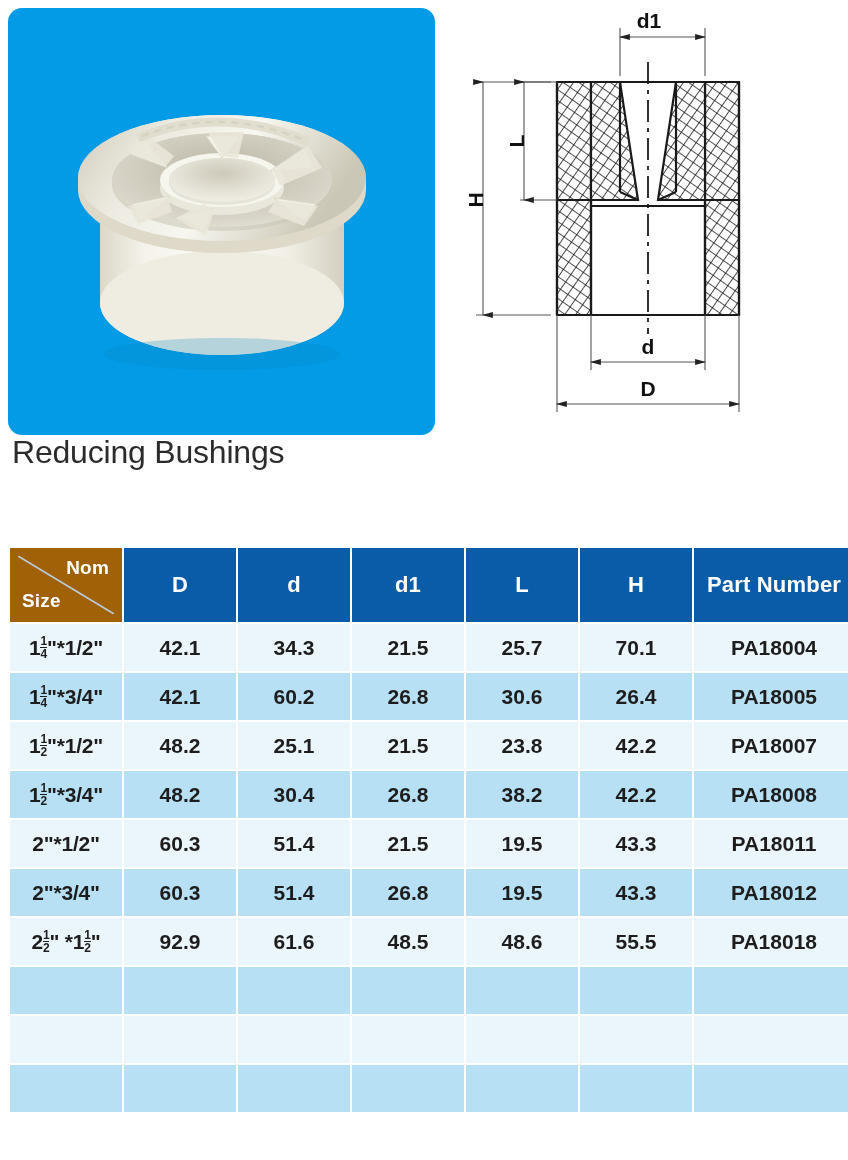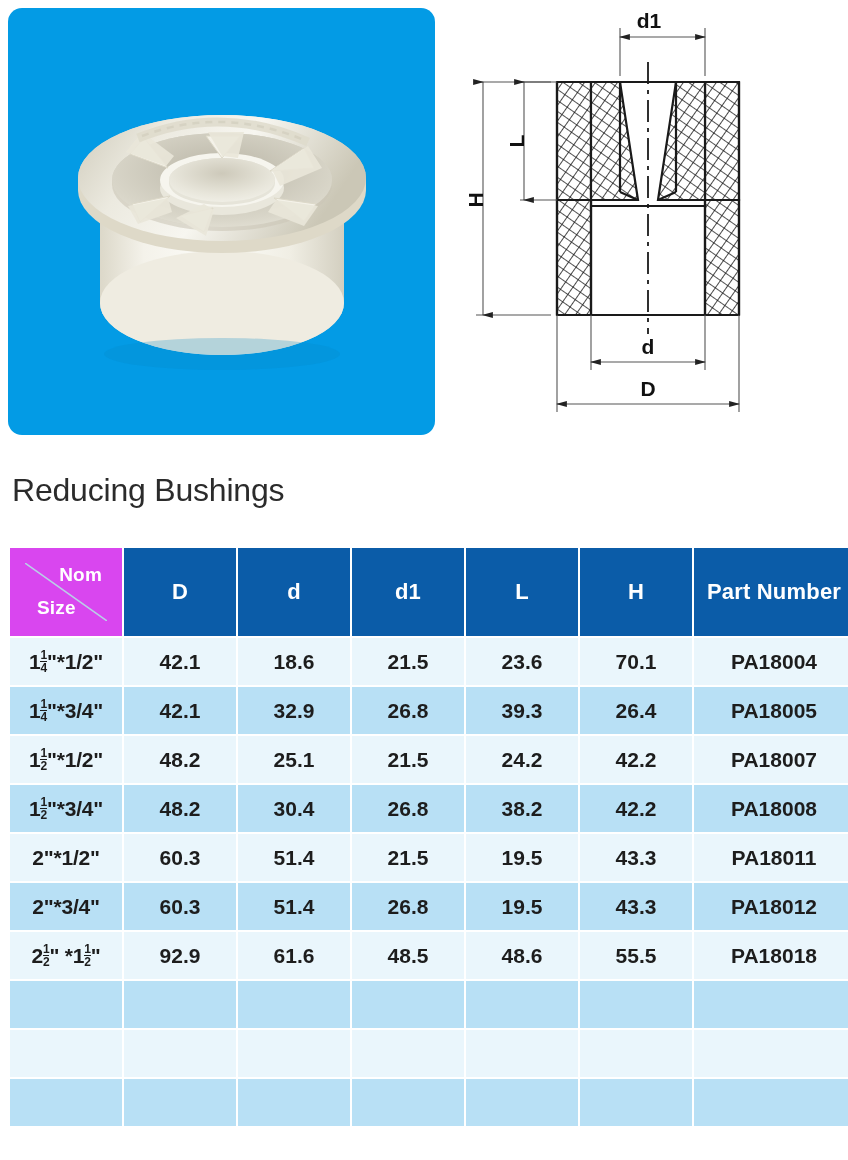--- a/index.html
+++ b/index.html
@@ -47,25 +47,25 @@
     top: 4px;
     width: 392px;
     height: 424px;
   }
   #drawing-panel svg { display: block; }
 
   
   #title-row {
     position: absolute;
     left: 12px;
-    top: 472px;
+    top: 424px;
     width: 600px;
     height: 56px;
     display: flex;
-    align-items: flex-start;
+    align-items: center;
   }
   #page-title {
     font-size: 32px;
     font-weight: 400;
     letter-spacing: -0.2px;
     color: #2b2b2b;
     white-space: nowrap;
   }
 
   
@@ -94,22 +94,22 @@
   table.spec thead th {
     background: #0b5ca8;
     color: #ffffff;
     height: 58px;
     font-size: 22px;
     font-weight: 700;
     letter-spacing: 0.2px;
   }
   table.spec thead th.corner {
     position: relative;
-    padding: 15px;
-    background: #d946ef;
+    padding: 8px;
+    background: #a16207;
   }
   .corner-inner {
     position: relative;
     width: 100%;
     height: 58px;
     overflow: hidden;
   }
   .corner-diag {
     position: absolute;
     left: 0; top: 0;
@@ -118,21 +118,21 @@
   .corner-nom {
     position: absolute;
     right: 5px;
     top: 2px;
     font-size: 19px;
     line-height: 1;
     color: #ffffff;
   }
   .corner-size {
     position: absolute;
-    left: 12px;
+    left: 4px;
     bottom: 4px;
     font-size: 19px;
     line-height: 1;
     color: #ffffff;
   }
 
   table.spec tbody td {
     height: 47px;
   }
   tr.row-odd td { background: #eaf6fc; }
@@ -375,47 +375,47 @@
         <th>Part Number</th>
       </tr>
     </thead>
     <tbody id="table-body">
         <tr class="row-odd">
           <td><span class="nom">1<span class="frac">
                 <span class="num">1</span>
                 <span class="den">4</span>
               </span>"*1/2"</span></td>
           <td>42.1</td>
-          <td>18.6</td>
+          <td>34.3</td>
           <td>21.5</td>
-          <td>23.6</td>
+          <td>25.7</td>
           <td>70.1</td>
           <td>PA18004</td>
         </tr>
         <tr class="row-even">
           <td><span class="nom">1<span class="frac">
                 <span class="num">1</span>
                 <span class="den">4</span>
               </span>"*3/4"</span></td>
           <td>42.1</td>
-          <td>32.9</td>
+          <td>60.2</td>
           <td>26.8</td>
-          <td>39.3</td>
+          <td>30.6</td>
           <td>26.4</td>
           <td>PA18005</td>
         </tr>
         <tr class="row-odd">
           <td><span class="nom">1<span class="frac">
                 <span class="num">1</span>
                 <span class="den">2</span>
               </span>"*1/2"</span></td>
           <td>48.2</td>
           <td>25.1</td>
           <td>21.5</td>
-          <td>24.2</td>
+          <td>23.8</td>
           <td>42.2</td>
           <td>PA18007</td>
         </tr>
         <tr class="row-even">
           <td><span class="nom">1<span class="frac">
                 <span class="num">1</span>
                 <span class="den">2</span>
               </span>"*3/4"</span></td>
           <td>48.2</td>
           <td>30.4</td>

